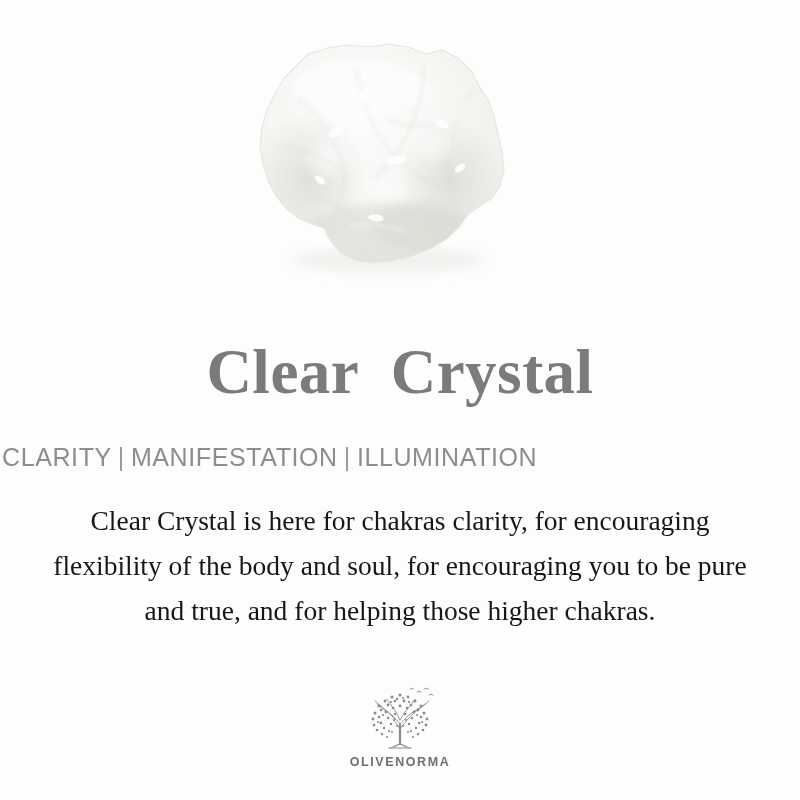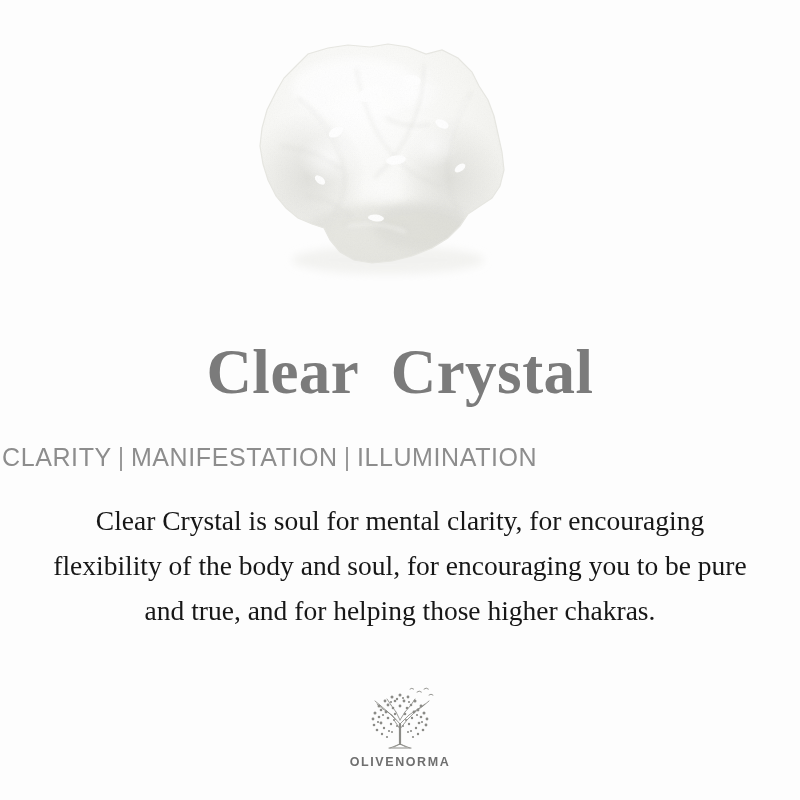--- a/index.html
+++ b/index.html
@@ -218,21 +218,21 @@
                L26,100 L31,82 L40,64 L48,50 Z" fill="none" stroke="#e6e6e1" stroke-width="1.2"></path>
     </svg>
   </div>
 
   <div class="title">Clear  Crystal</div>
 
   <div class="subtitle">
     <span class="kw">CLARITY</span><span class="sep">|</span><span class="kw">MANIFESTATION</span><span class="sep">|</span><span class="kw">ILLUMINATION</span>
   </div>
 
-  <div class="description">Clear Crystal is soul for mental clarity, for encouraging flexibility of the body and soul, for encouraging you to be pure and true, and for helping those higher chakras.</div>
+  <div class="description">Clear Crystal is here for chakras clarity, for encouraging flexibility of the body and soul, for encouraging you to be pure and true, and for helping those higher chakras.</div>
 
   <div class="logo-block">
     <svg class="logo-mark" viewBox="0 0 78 68" aria-hidden="true">
       <g stroke="#8b8b87" stroke-width="0.85" fill="none" stroke-linecap="round">
 
         <path d="M39,60 L39,40" stroke-width="2.2"></path>
         <path d="M39,45 L33,36 M39,45 L46,36 M39,40 L31,31 M39,40 L48,31
                  M39,36 L35,28 M39,36 L44,28"></path>
 
         <path d="M35,36 L27,28 M46,36 L54,28 M31,31 L22,25 M48,31 L57,25

